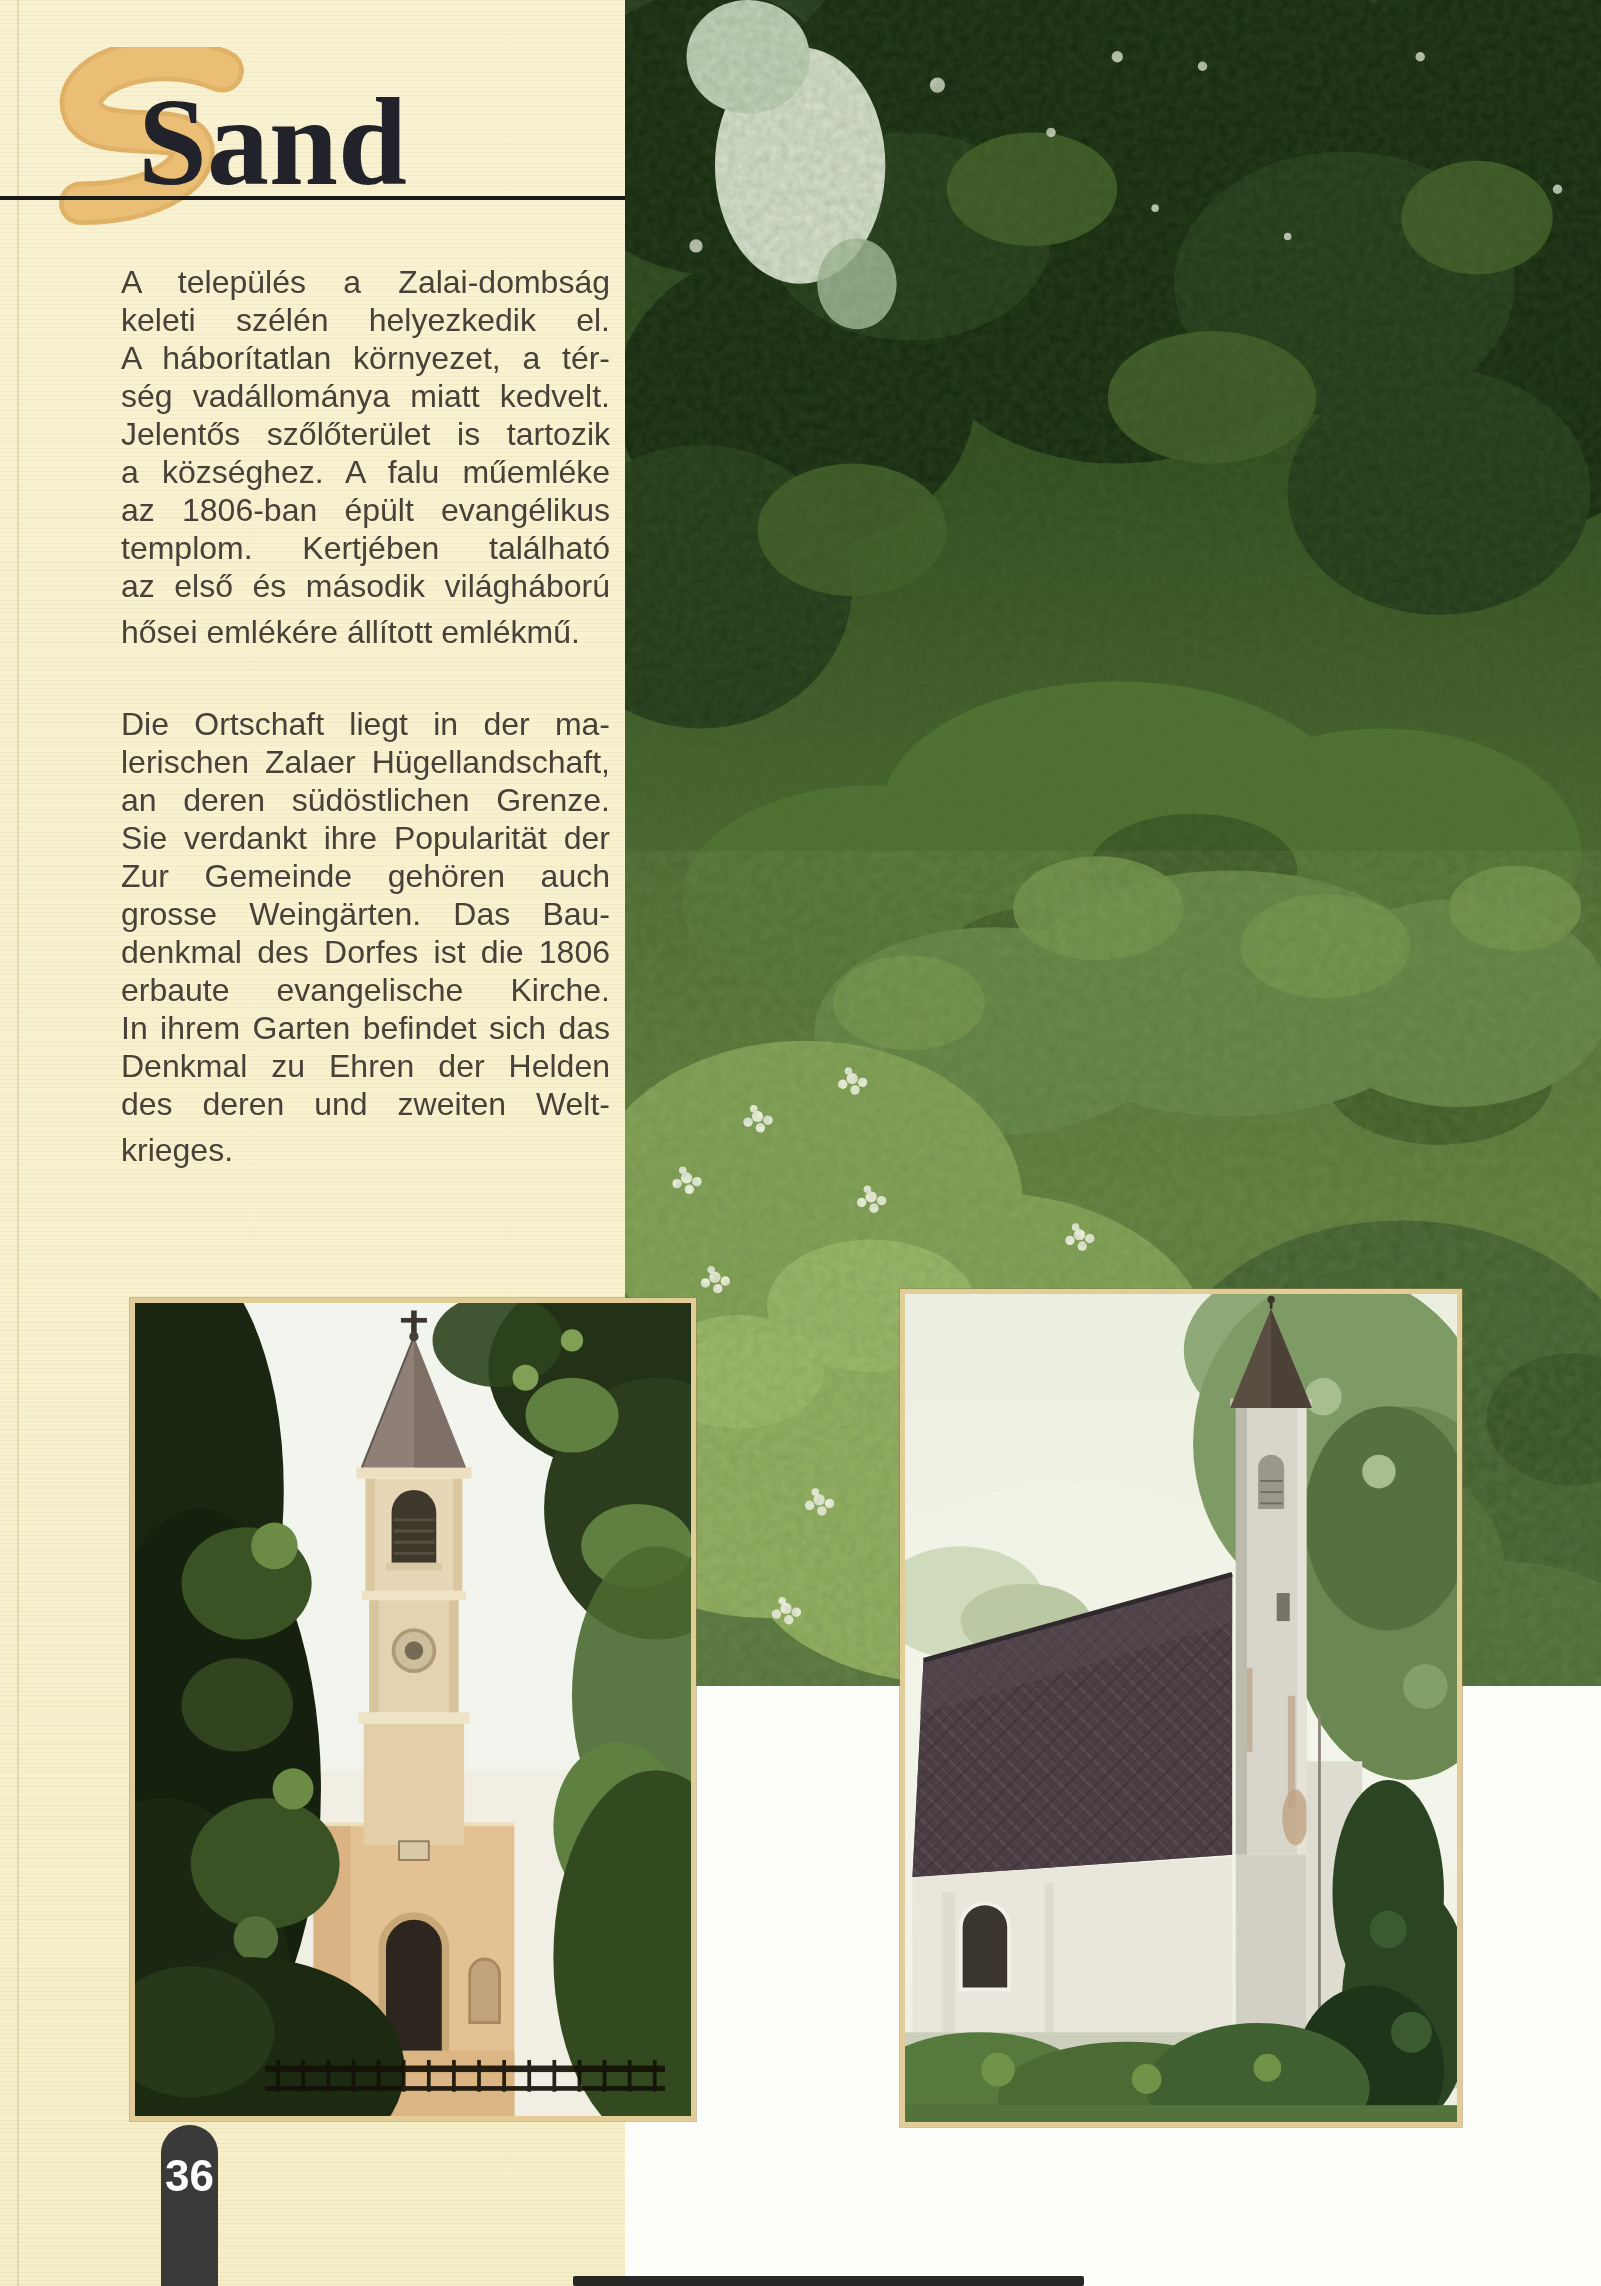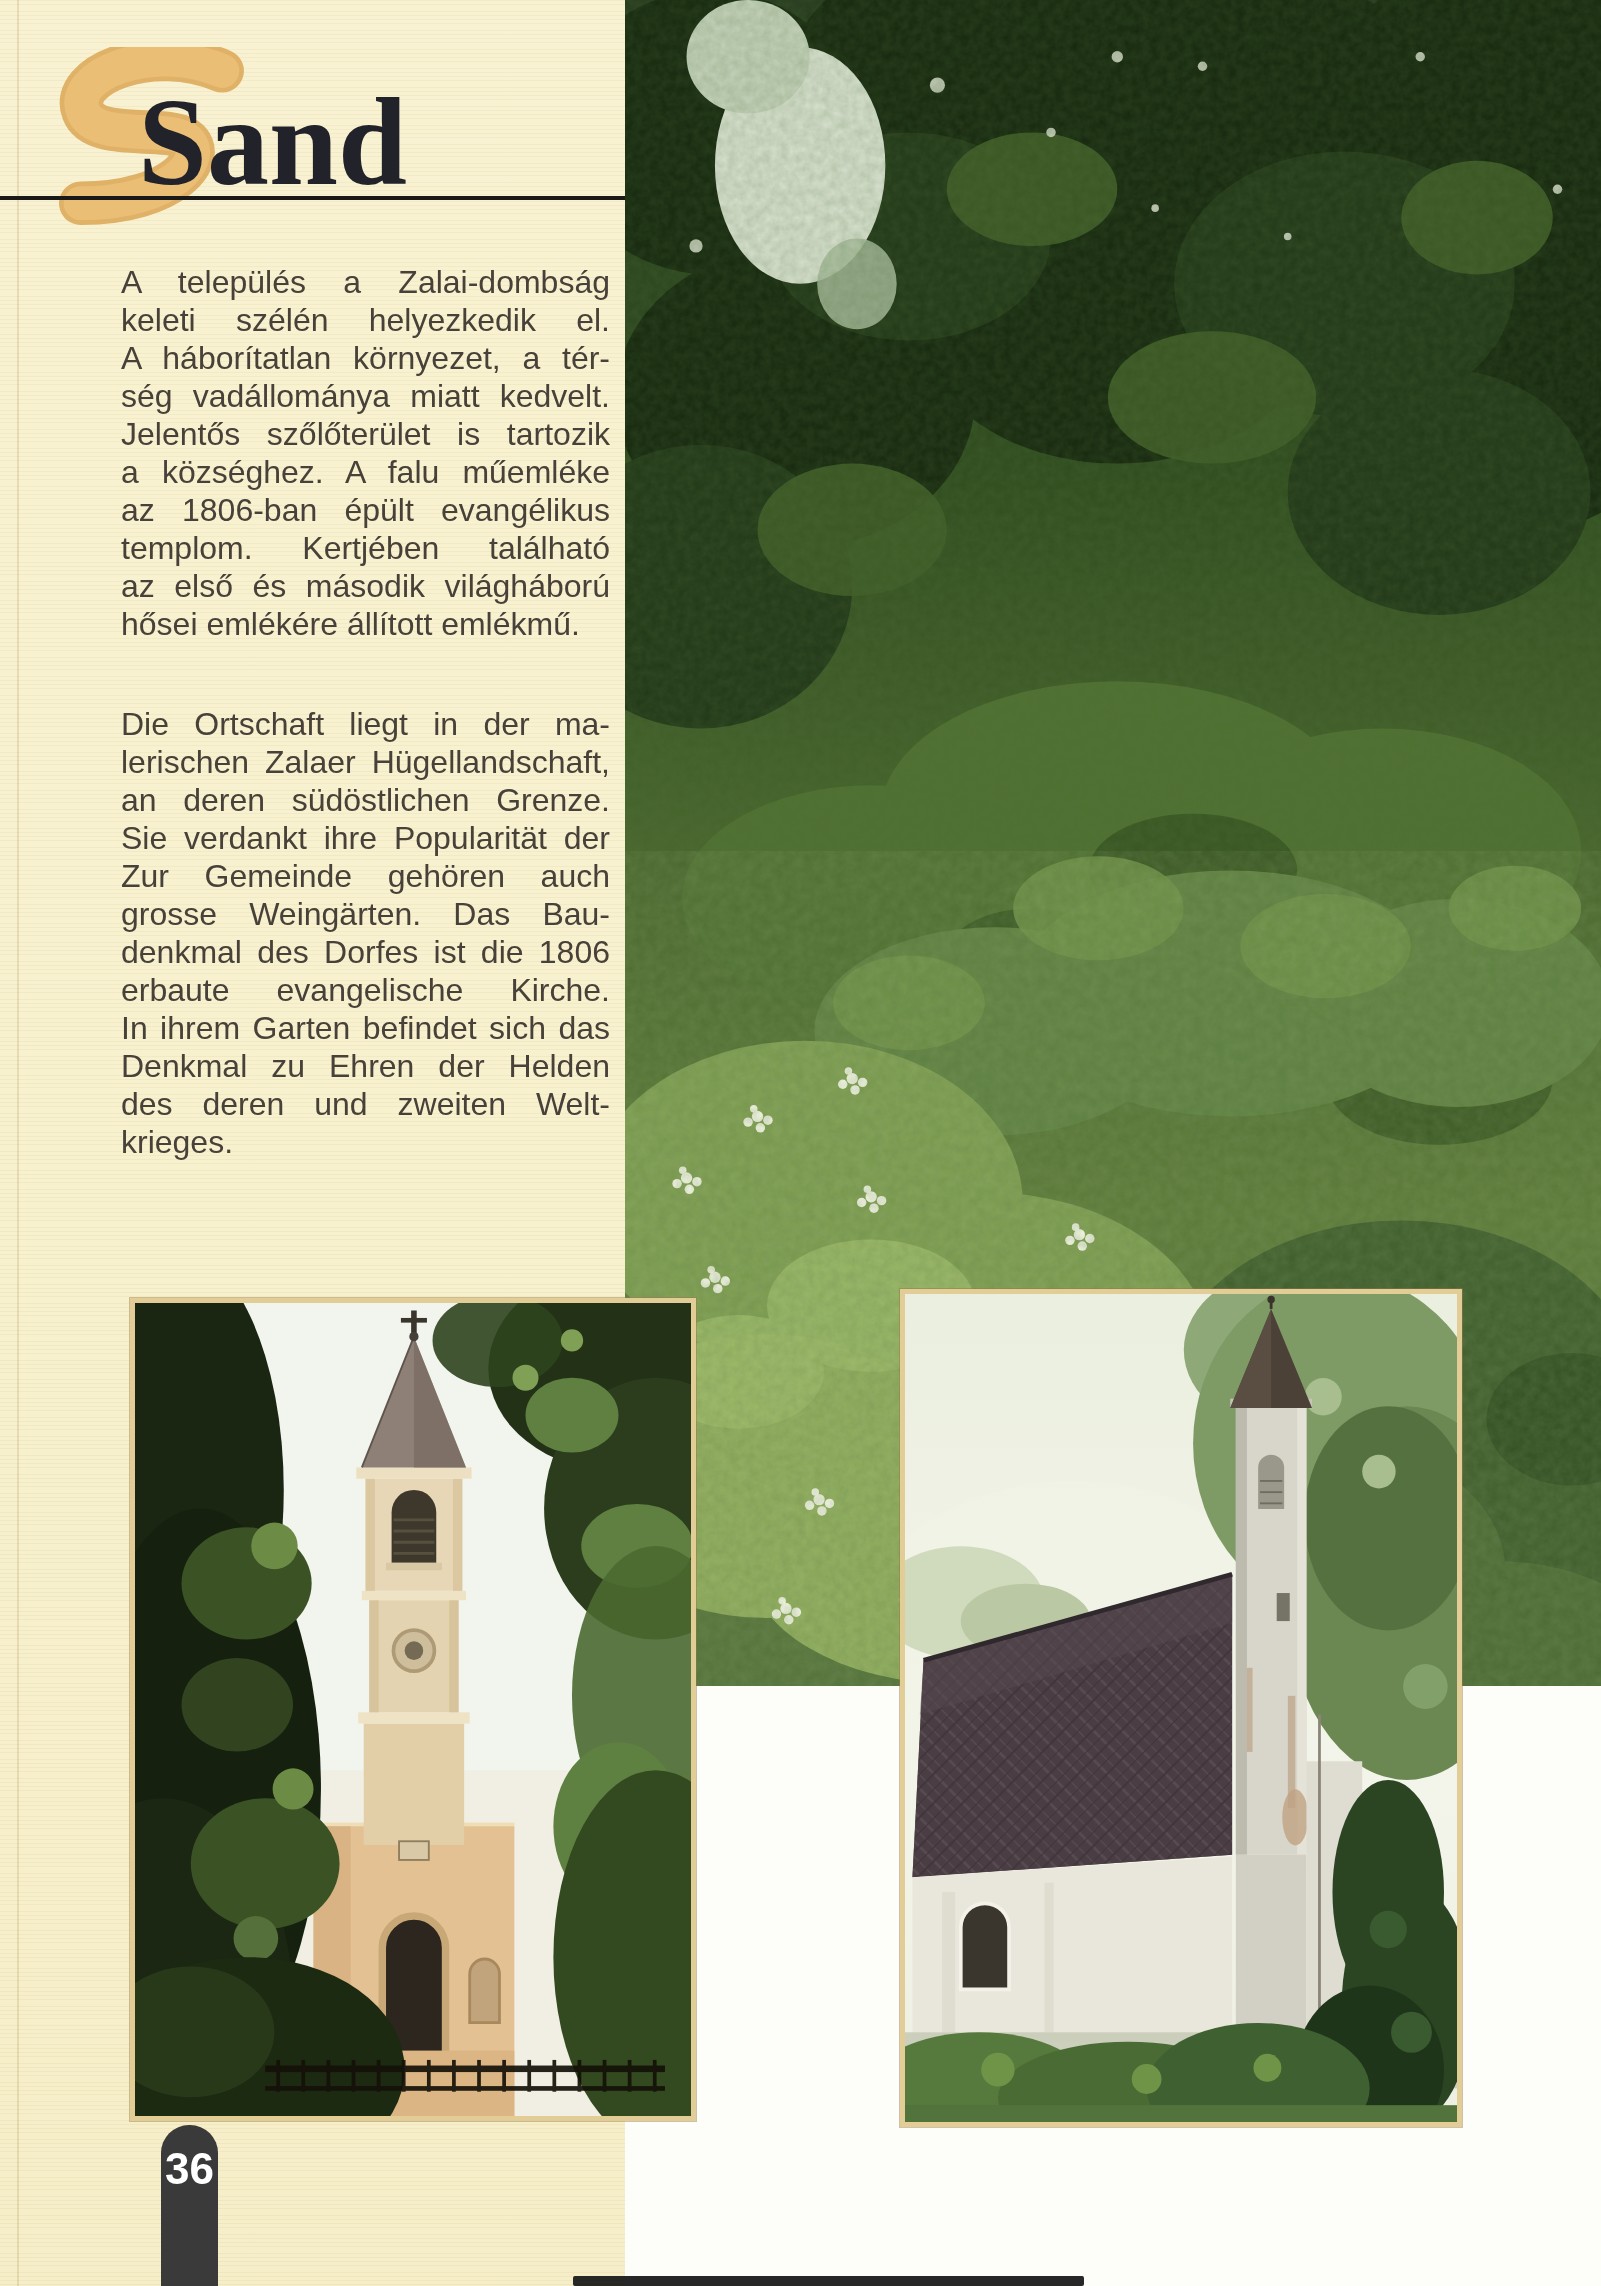--- a/index.html
+++ b/index.html
@@ -15,29 +15,29 @@
   .masthead{position:absolute;left:0;top:0;width:625px;height:246px;padding-left:20px;}
   .swash{position:absolute;left:52px;top:47px;width:203px;height:189px;opacity:.95;}
   .rule{position:absolute;left:0;top:196px;width:625px;height:3.8px;background:var(--rule,#191919);}
   .title{position:absolute;left:138px;top:81px;margin:0;font-family:"Liberation Serif",serif;
          font-weight:700;font-size:124px;line-height:1;color:var(--ink,#22222A);letter-spacing:0;}
   .para{position:absolute;left:121px;width:489px;color:var(--body_text,#474139);
         font-size:32px;line-height:38px;}
   .para.hu{top:263px;}
   .para.de{top:705px;}
   .text-line{text-align:justify;text-align-last:justify;white-space:normal;}
-  .text-line.last{text-align-last:left;}
+  .text-line.last{text-align-last:left;margin-top:8px;}
   .photo{position:absolute;margin:0;box-sizing:border-box;border:5.7px solid var(--photo_border,#E3CD97);
          outline:0.9px solid rgba(150,120,70,0.45);background:#EEE;}
   .photo svg{display:block;width:100%;height:100%;}
   .photo1{left:130px;top:1298px;width:566px;height:823px;}
   .photo2{left:900px;top:1289px;width:562px;height:838px;}
   .page-tab{position:absolute;left:161px;top:2125px;width:57px;height:162px;
         background:var(--tab_bg,#3A3A3A);border-radius:28px 28px 0 0;text-align:center;}
-  .page-tab span{display:inline-block;margin-top:22px;color:var(--tab_text,#FFFFFF);
+  .page-tab span{display:inline-block;margin-top:29px;color:var(--tab_text,#FFFFFF);
         font-weight:700;font-size:44px;line-height:1;}
   .gutter-strip{position:absolute;left:573px;top:2276px;width:511px;height:10.4px;
         background:#1B1B1B;border-radius:1.9px;opacity:.95;}
 </style>
 </head>
 <body>
 
 <div class="page">
 
   <div class="cream-panel"></div>

